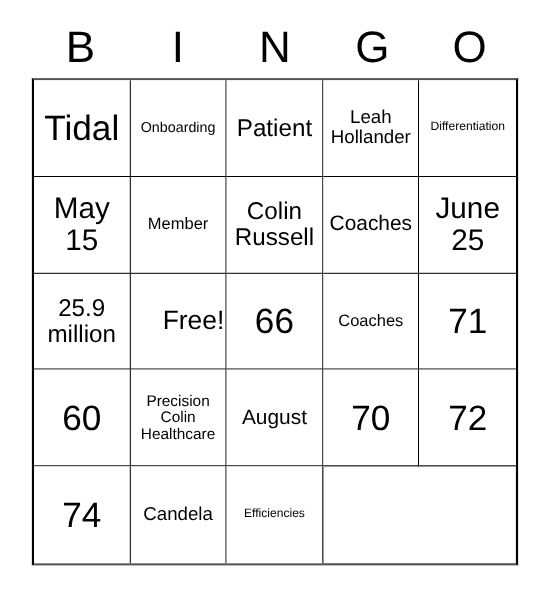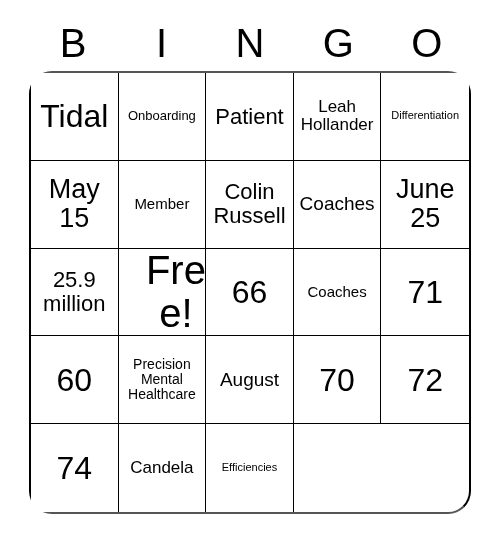--- a/index.html
+++ b/index.html
@@ -56,21 +56,20 @@
     height: 443px;
     box-sizing: border-box;
     border-top: 2px solid #555555;
     border-left: 2px solid #000000;
     border-right: 2px solid #000000;
     border-bottom: 2px solid #555555;
     display: grid;
     grid-template-columns: repeat(5, 1fr);
     grid-template-rows: repeat(5, 1fr);
     background: #ffffff;
-    border-radius: 23px;
   }
 
   .bingo-cell {
     box-sizing: border-box;
     border-right: 1px solid #000000;
     border-bottom: 1px solid #000000;
     display: flex;
     align-items: center;
     justify-content: center;
     padding: 2px 3px;
@@ -88,21 +87,21 @@
     line-height: 1.08;
     font-weight: 400;
     color: #000000;
     word-wrap: break-word;
     overflow-wrap: break-word;
     user-select: none;
   }
 
   
   .fs-xxl  { font-size: 32px; }
-  .fs-xl   { font-size: 40px; margin-left: 28px; }
+  .fs-xl   { font-size: 24px; margin-left: 28px; }
   .fs-lg   { font-size: 27px; }
   .fs-md   { font-size: 22px; }
   .fs-sm   { font-size: 19px; }
   .fs-xs   { font-size: 17px; }
   .fs-xxs  { font-size: 15px; }
   .fs-3xs  { font-size: 14px; }
   .fs-4xs  { font-size: 13px; }
   .fs-5xs  { font-size: 11px; }
 </style>
 </head>
@@ -161,21 +160,21 @@
       <div class="bingo-cell">
         <span class="cell-text fs-xxs">Coaches</span>
       </div>
       <div class="bingo-cell">
         <span class="cell-text fs-xxl">71</span>
       </div>
       <div class="bingo-cell">
         <span class="cell-text fs-xxl">60</span>
       </div>
       <div class="bingo-cell">
-        <span class="cell-text fs-3xs">Precision Mental Healthcare</span>
+        <span class="cell-text fs-3xs">Precision Colin Healthcare</span>
       </div>
       <div class="bingo-cell">
         <span class="cell-text fs-sm">August</span>
       </div>
       <div class="bingo-cell">
         <span class="cell-text fs-xxl">70</span>
       </div>
       <div class="bingo-cell">
         <span class="cell-text fs-xxl">72</span>
       </div>

